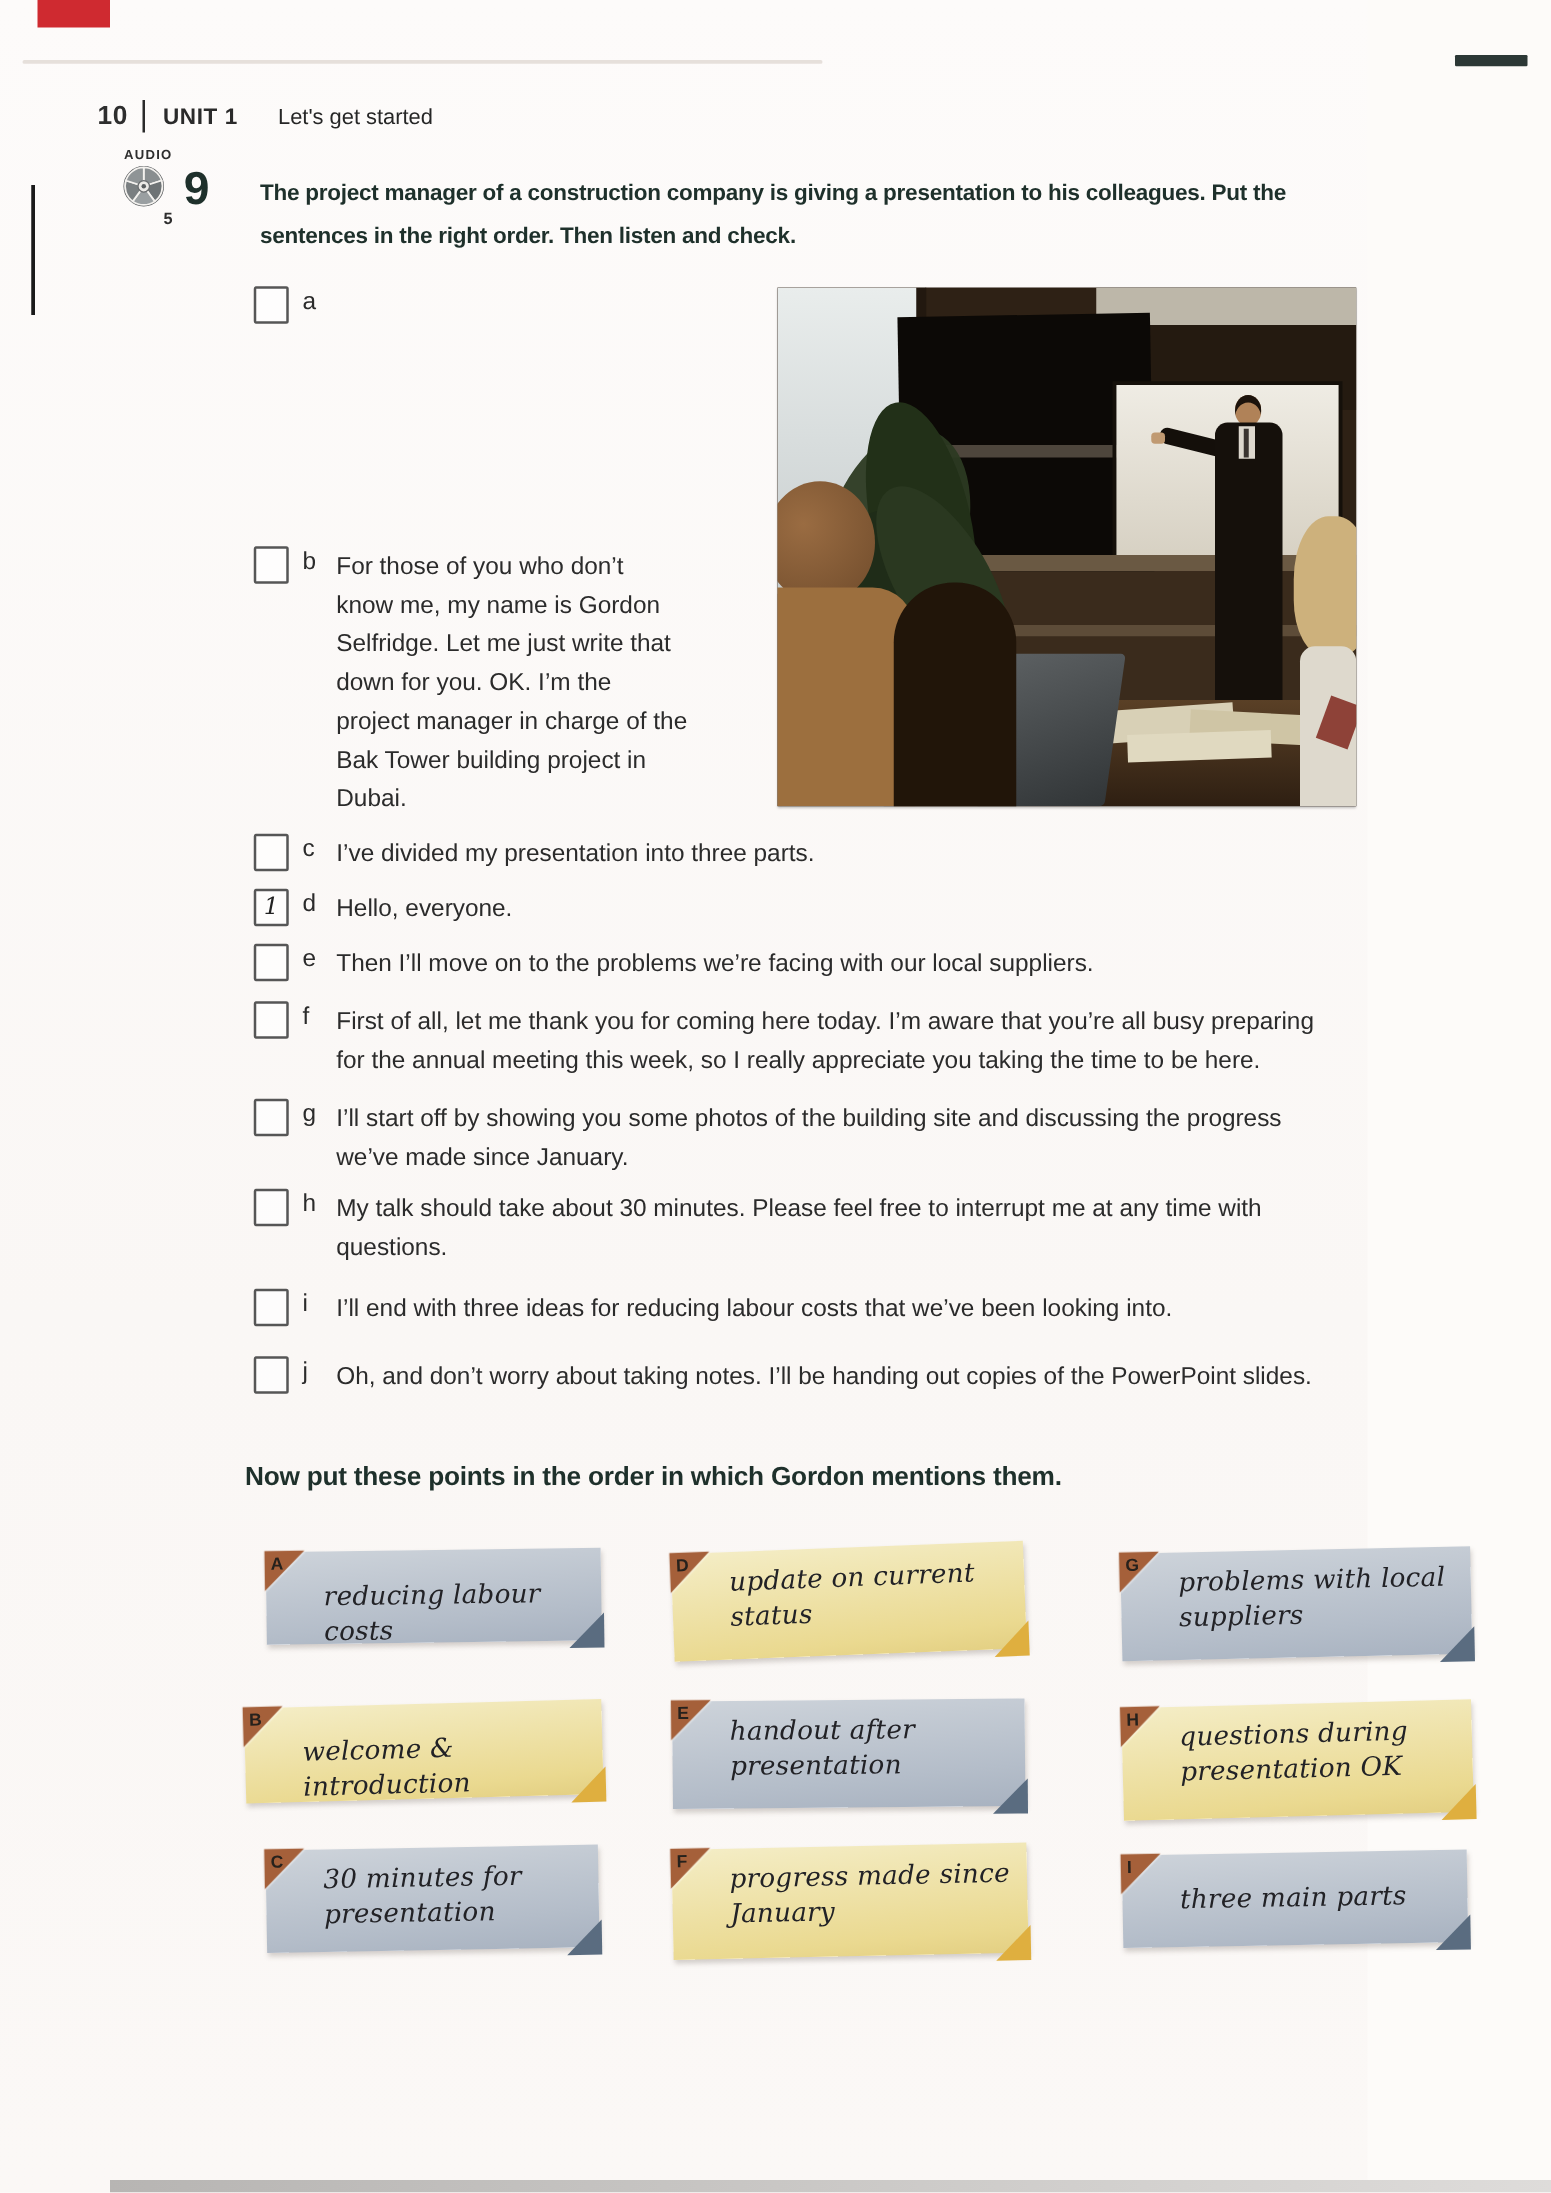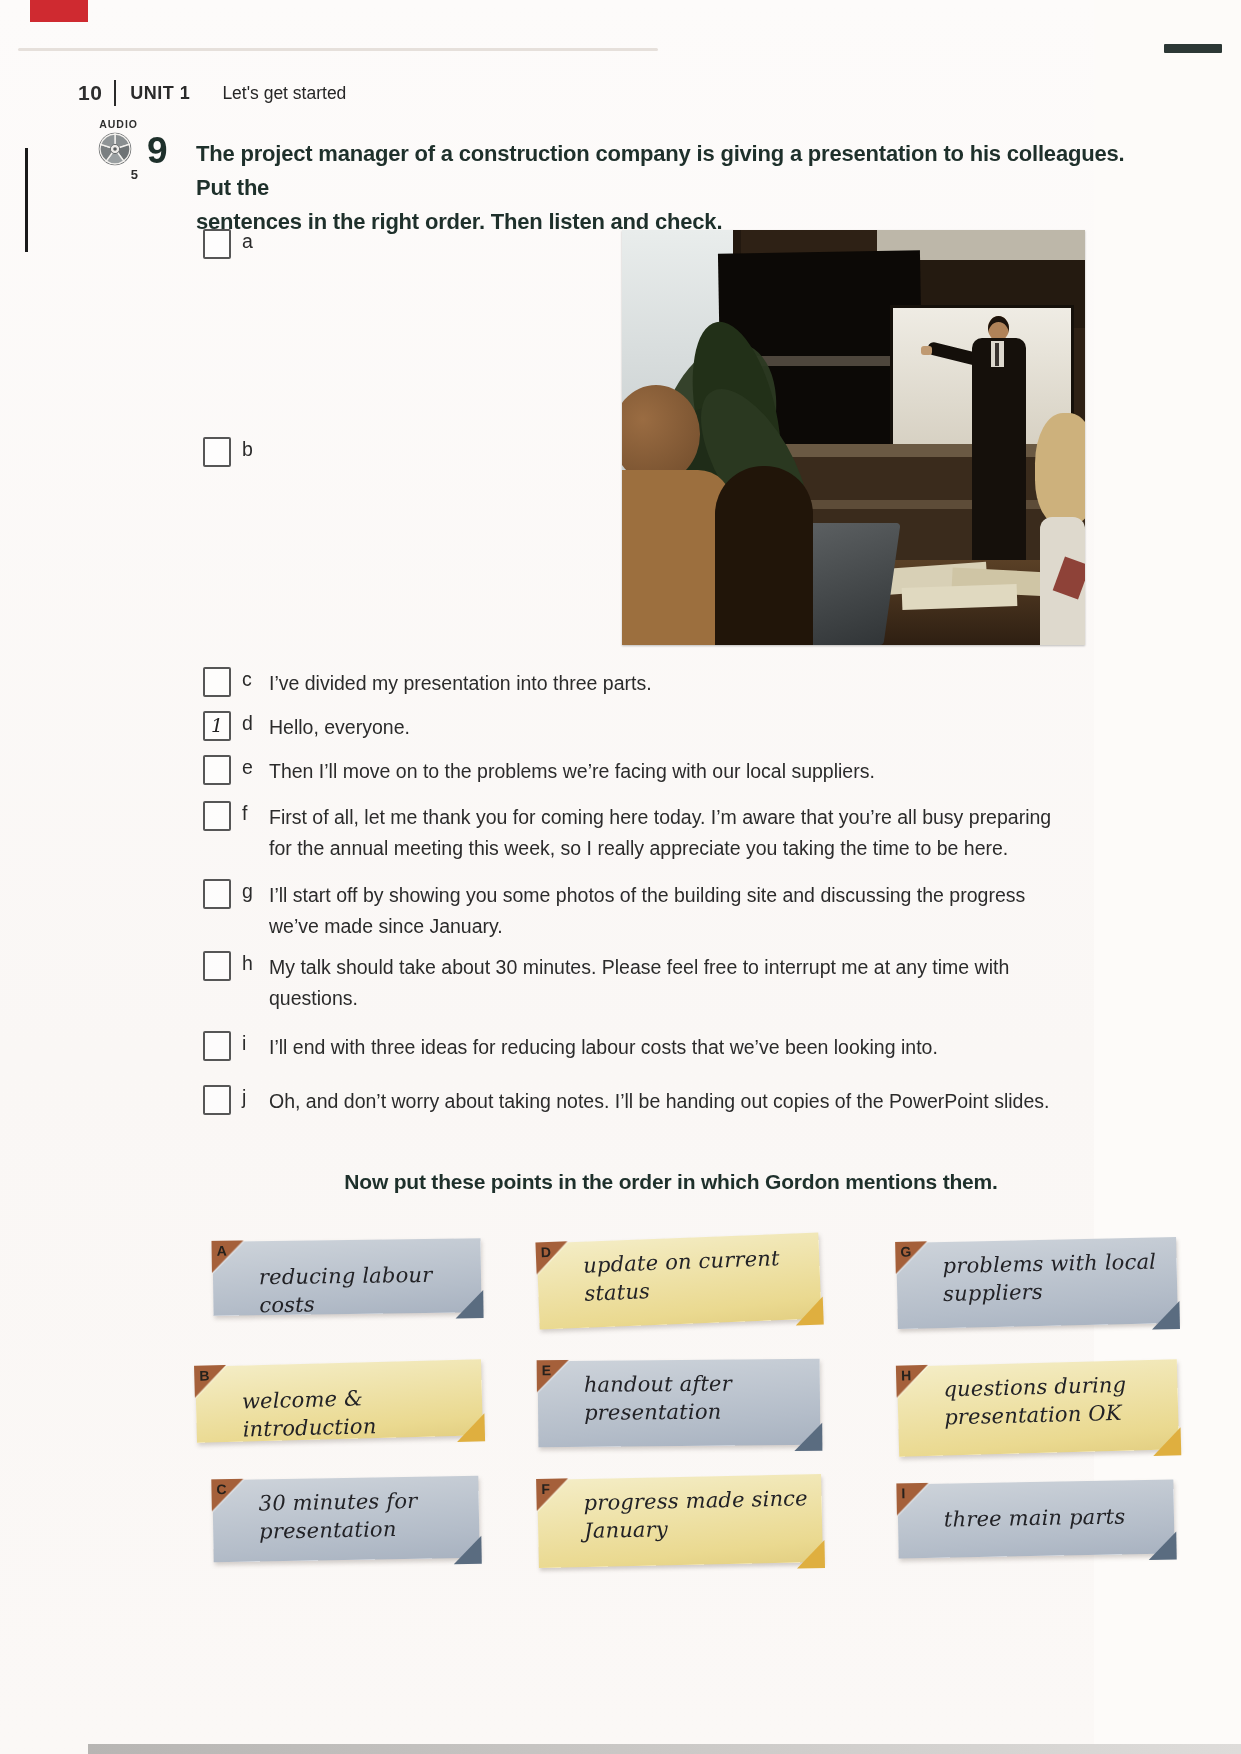--- a/index.html
+++ b/index.html
@@ -20,22 +20,22 @@
   .unitlbl{font-size:18px;font-weight:bold;color:#2a2a2a;letter-spacing:.5px;margin-right:32px;}
   .unittitle{font-size:17.5px;color:#262626;}
 
   
   .audio{position:absolute;left:92px;top:118px;width:46px;text-align:right;}
   .audio .lbl{font-size:10.5px;font-weight:bold;letter-spacing:1px;color:#2e2e2e;}
   .audio svg{display:block;margin:2px auto 0;}
   .audio .trk{font-size:13px;font-weight:bold;color:#2e2e2e;margin-top:1px;}
 
   .exno{position:absolute;left:147px;top:130px;font-size:37px;font-weight:bold;color:#1e302b;letter-spacing:-1px;}
-  .instruction{position:absolute;left:196px;top:137px;width:950px;font-size:22px;line-height:34px;font-weight:bold;color:#1e302b;letter-spacing:-.2px;white-space:pre-line;}
-  .instruction2{position:absolute;left:196px;top:1170px;width:950px;font-size:21px;font-weight:bold;color:#1e302b;letter-spacing:-.2px;text-align:center;}
+  .instruction{position:absolute;left:208px;top:137px;width:950px;font-size:18px;line-height:34px;font-weight:bold;color:#1e302b;letter-spacing:-.2px;white-space:pre-line;}
+  .instruction2{position:absolute;left:196px;top:1170px;width:950px;font-size:21px;font-weight:bold;color:#1e302b;letter-spacing:-.2px;}
 
   
   .item{position:absolute;left:203px;display:flex;align-items:flex-start;}
   .box{width:24px;height:26px;border:2px solid #565656;border-radius:2px;background:rgba(255,255,255,.65);margin-top:-1px;flex:none;
        font-family:"DejaVu Serif",serif;font-style:italic;font-size:19px;color:#222;text-align:center;line-height:25px;}
   .ltr{width:20px;margin-left:11px;flex:none;font-size:19.5px;color:#2b2b2b;text-align:left;}
   .txt{margin-left:7px;font-size:19.5px;line-height:31px;color:#2b2b2b;white-space:pre-line;}
   .narrow .txt{width:300px;}
 
   
@@ -127,20 +127,27 @@
     <div style="left:436px;top:330px;width:27px;height:36px;background:#8e4238;transform:rotate(20deg);"></div>
   </div>
 
   <div class="item narrow" style="top:230px">
     <div class="box"></div>
     <span class="ltr">a</span>
   </div>
   <div class="item narrow" style="top:438px">
     <div class="box"></div>
     <span class="ltr">b</span>
+    <div class="txt">For those of you who don’t
+know me, my name is Gordon
+Selfridge. Let me just write that
+down for you. OK. I’m the
+project manager in charge of the
+Bak Tower building project in
+Dubai.</div>
   </div>
   <div class="item" style="top:668px">
     <div class="box"></div>
     <span class="ltr">c</span>
     <div class="txt">I’ve divided my presentation into three parts.</div>
   </div>
   <div class="item" style="top:712px">
     <div class="box">1</div>
     <span class="ltr">d</span>
     <div class="txt">Hello, everyone.</div>

